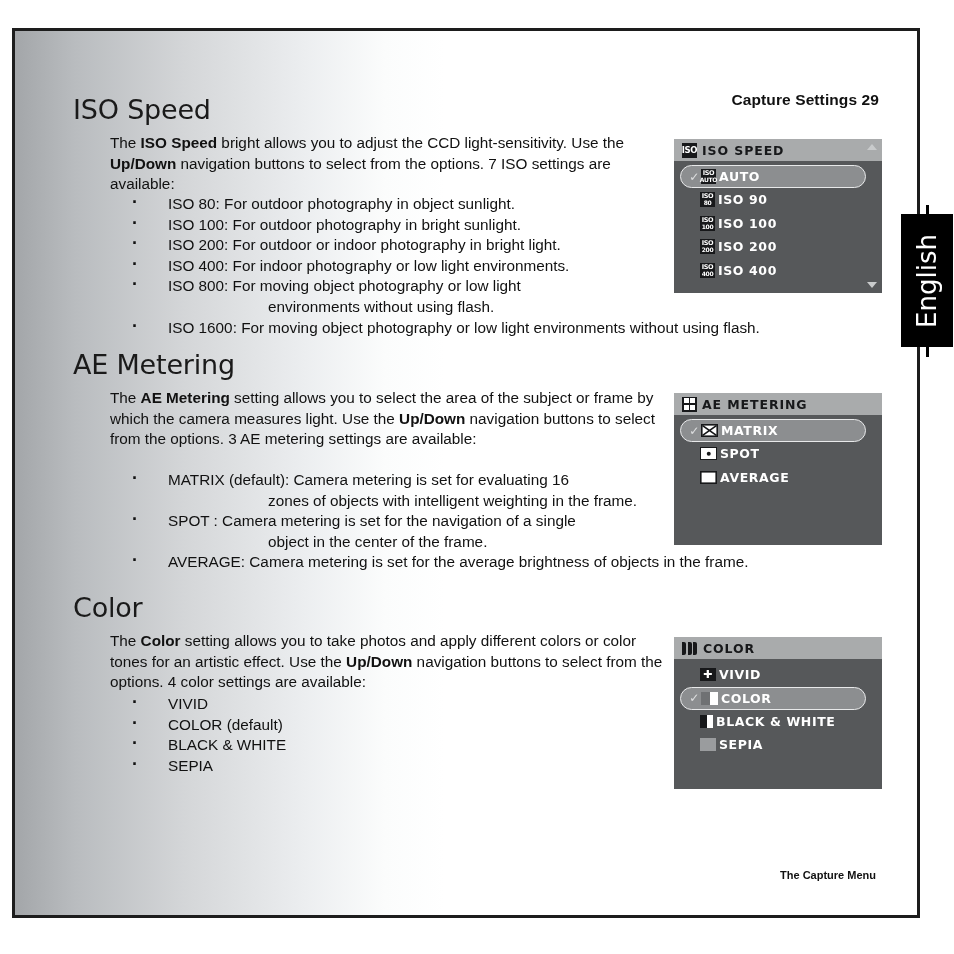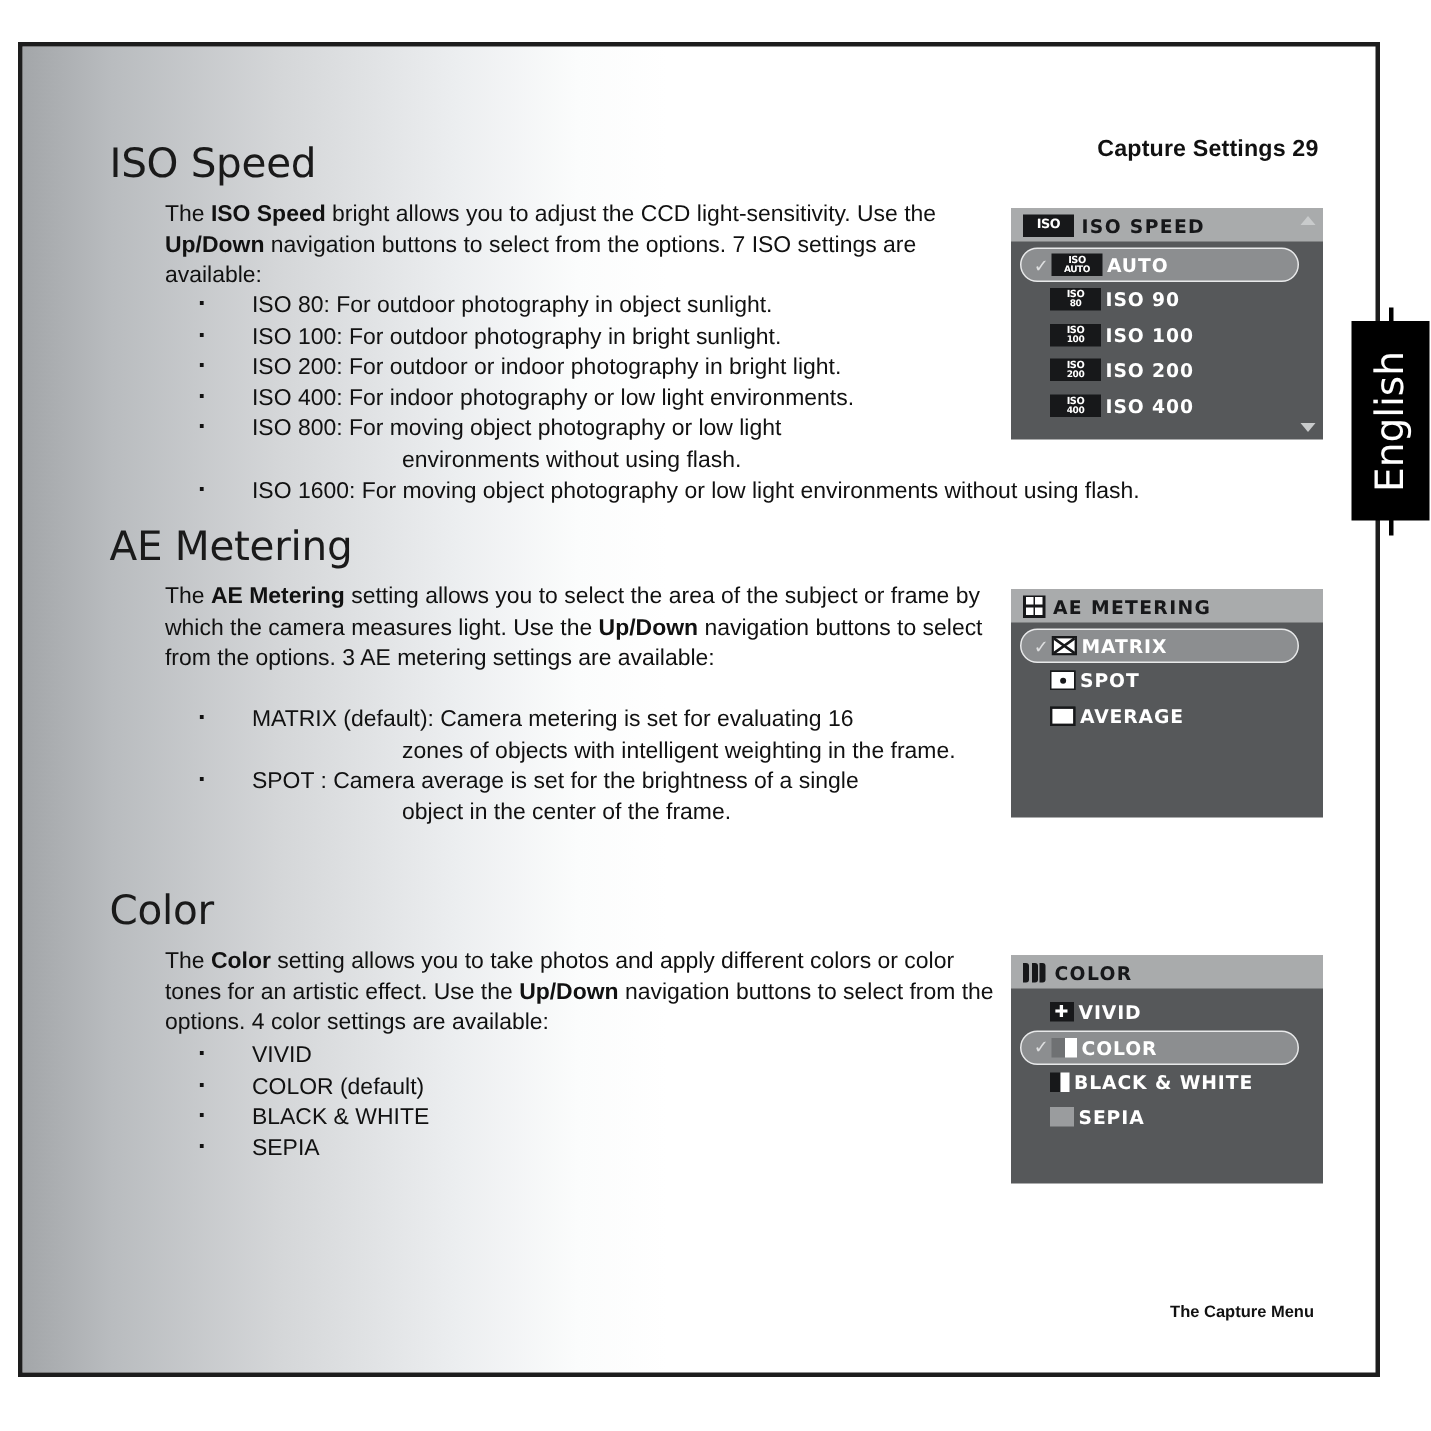--- a/index.html
+++ b/index.html
@@ -114,21 +114,21 @@
     color:#ffffff;
   }
   .chk{
     width:11px;display:inline-block;text-align:center;
     color:#dfe0e1;font-size:12px;margin-right:1px;
     flex:0 0 auto;
   }
   .chk.blank{color:transparent;}
   
   .iso-badge{
-    width:34px;height:15px;background:#17181a;
+    width:15px;height:15px;background:#17181a;
     display:inline-flex;flex-direction:column;
     align-items:center;justify-content:center;
     flex:0 0 auto;line-height:1;
   }
   .iso-badge .a{color:#fff;font-size:6.5px;font-weight:bold;letter-spacing:-.3px;}
   .iso-badge .b{color:#fff;font-size:6px;font-weight:bold;letter-spacing:-.3px;margin-top:.5px;}
   .iso-badge.solo{justify-content:center;}
   .iso-badge.solo .a{font-size:8.5px;}
   
   .ic{flex:0 0 auto;display:inline-block;}
@@ -199,21 +199,22 @@
       <div class="bitem"><span>ISO 200: For outdoor or indoor photography in bright light.</span></div>
       <div class="bitem"><span>ISO 400: For indoor photography or low light environments.</span></div>
       <div class="bitem"><span>ISO 800: For moving object photography or low light</span><span class="hang">environments without using flash.</span></div>
       <div class="bitem"><span>ISO 1600: For moving object photography or low light environments without using flash.</span></div>
     </div>
 
   <div class="h1" style="left:58px;top:318px;">AE Metering</div>
   <div class="para" id="p1" style="left:95px;top:357px;width:556px;"><span>The </span><b>AE Metering</b><span> setting allows you to select the area of the subject or frame by which the camera measures light. Use the </span><b>Up/Down</b><span> navigation buttons to select from the options. 3 AE metering settings are available:</span></div>
   <div class="blist" id="b1" style="left:95px;top:439px;width:790px;">
       <div class="bitem "><span>MATRIX (default): Camera metering is set for evaluating 16</span><span class="hang">zones of objects with intelligent weighting in the frame.</span></div>
-      <div class="bitem "><span>SPOT : Camera average is set for the brightness of a single</span><span class="hang">object in the center of the frame.</span></div>
+      <div class="bitem "><span>SPOT : Camera metering is set for the navigation of a single</span><span class="hang">object in the center of the frame.</span></div>
+      <div class="bitem "><span>AVERAGE: Camera metering is set for the average brightness of objects in the frame.</span></div>
     </div>
 
   <div class="h1" style="left:58px;top:561px;">Color</div>
   <div class="para" id="p2" style="left:95px;top:600px;width:556px;"><span>The </span><b>Color</b><span> setting allows you to take photos and apply different colors or color tones for an artistic effect. Use the </span><b>Up/Down</b><span> navigation buttons to select from the options. 4 color settings are available:</span></div>
   <div class="blist" id="b2" style="left:95px;top:663px;width:790px;">
       <div class="bitem"><span>VIVID</span></div>
       <div class="bitem"><span>COLOR (default)</span></div>
       <div class="bitem"><span>BLACK &amp; WHITE</span></div>
       <div class="bitem"><span>SEPIA</span></div>
     </div>

